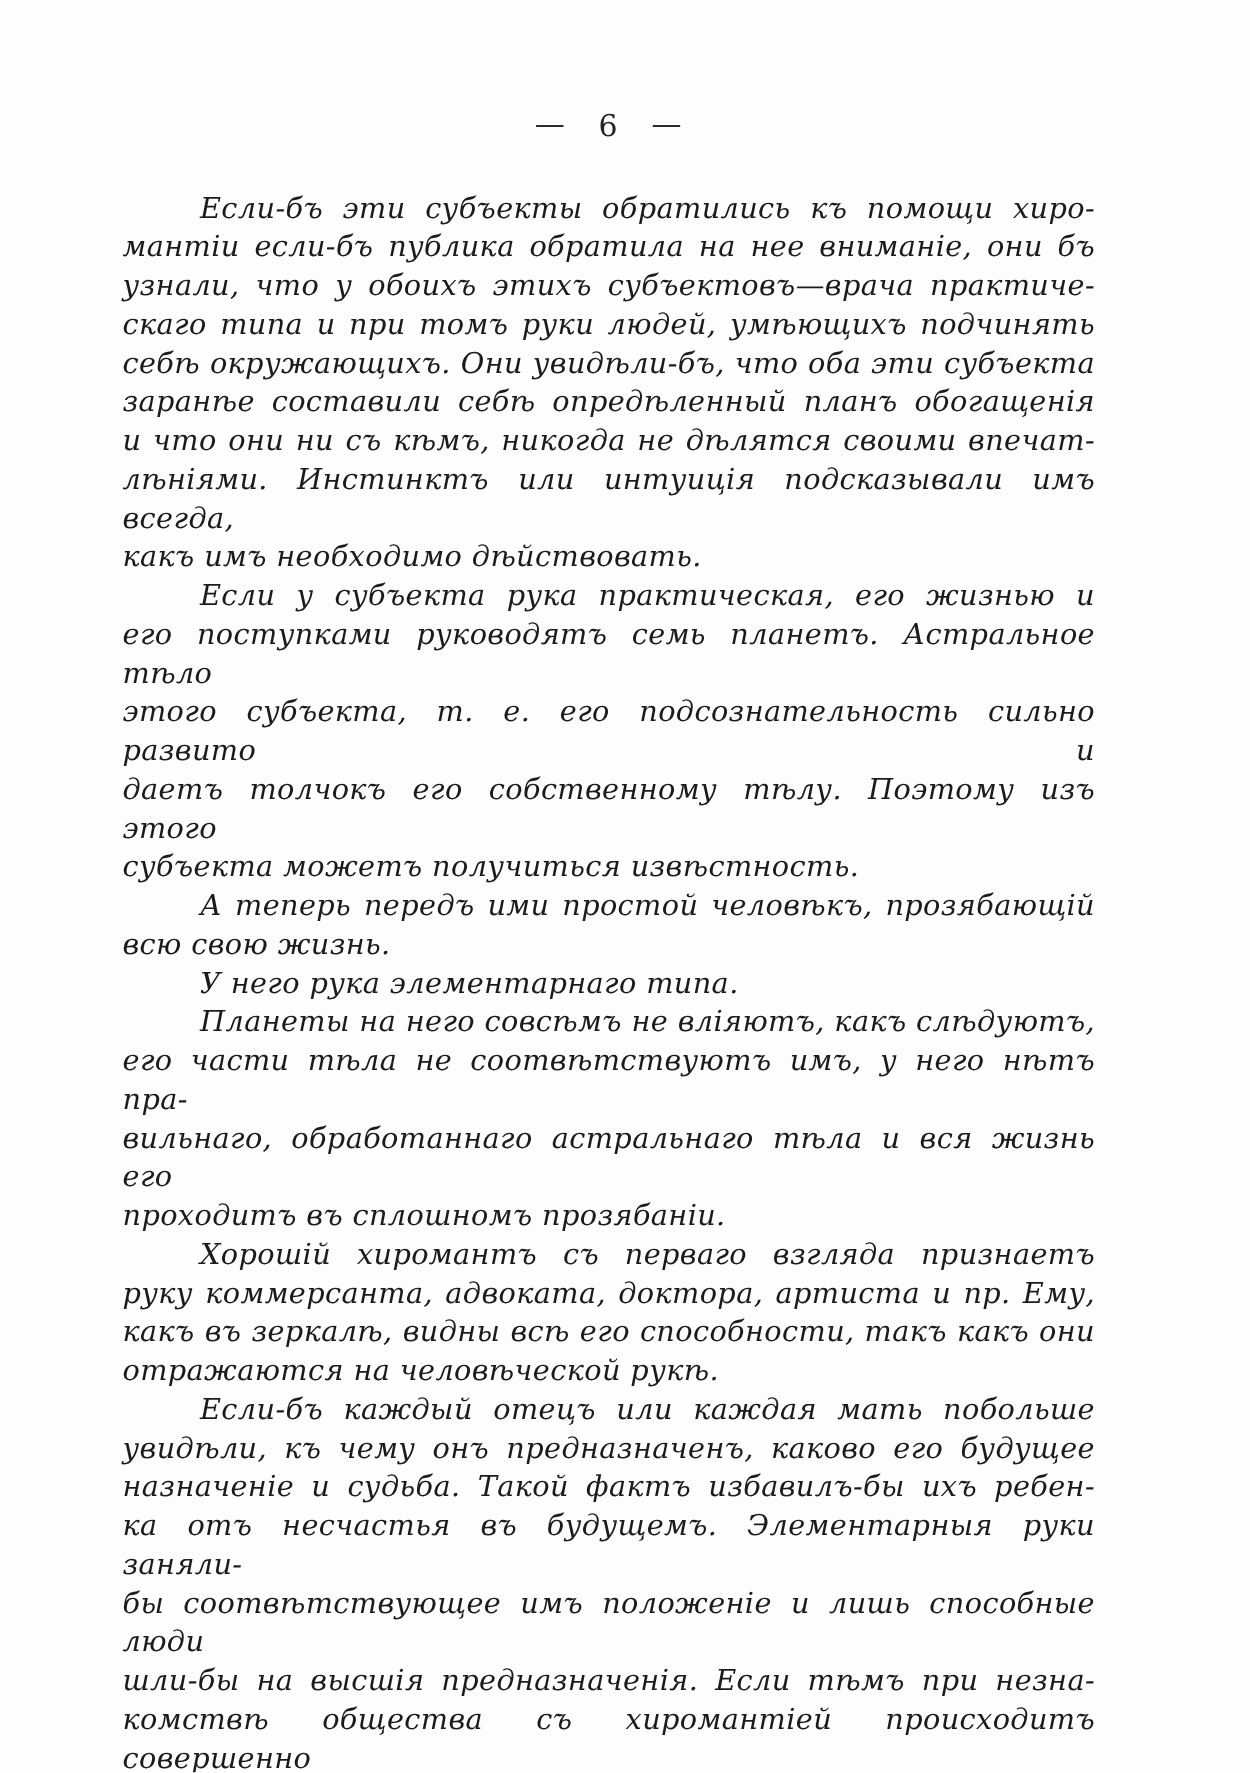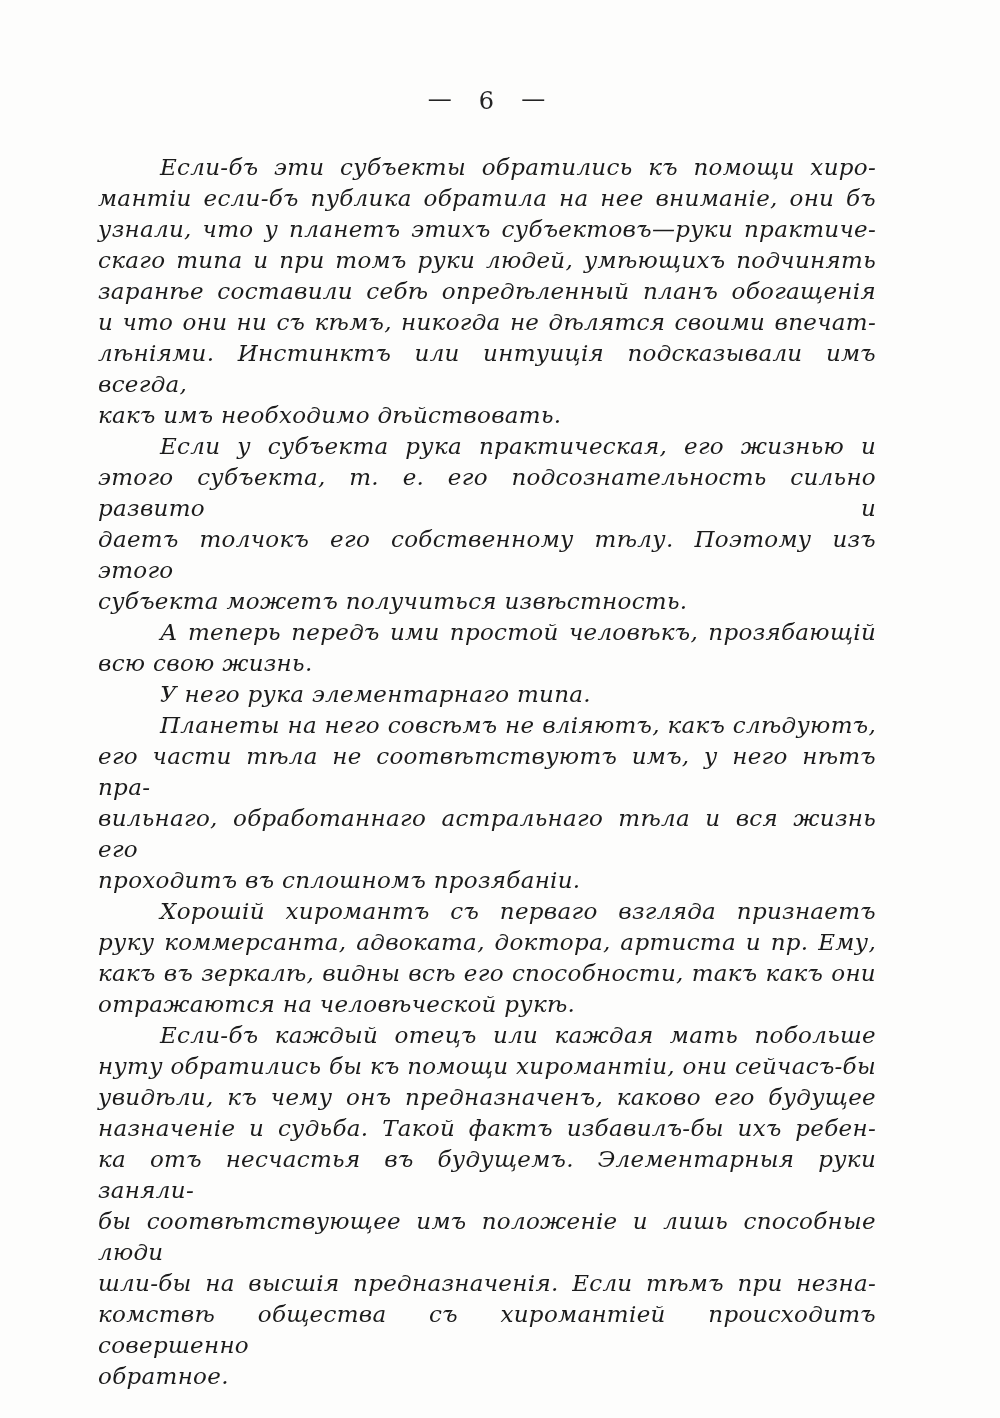--- a/index.html
+++ b/index.html
@@ -65,29 +65,31 @@
 <body>
 
 <div class="page">
   <div class="header">
     <span class="dash">—</span><span class="pagenum">6</span><span class="dash">—</span>
   </div>
   <div class="text-block">
       <div class="para">
         <div class="line para-start">Если-бъ эти субъекты обратились къ помощи хиро-</div>
         <div class="line">мантіи если-бъ публика обратила на нее вниманіе, они бъ</div>
-        <div class="line">узнали, что у планетъ этихъ субъектовъ—руки практиче-</div>
+        <div class="line">узнали, что у обоихъ этихъ субъектовъ—врача практиче-</div>
         <div class="line">скаго типа и при томъ руки людей, умѣющихъ подчинять</div>
+        <div class="line">себѣ окружающихъ. Они увидѣли-бъ, что оба эти субъекта</div>
         <div class="line">заранѣе составили себѣ опредѣленный планъ обогащенія</div>
         <div class="line">и что они ни съ кѣмъ, никогда не дѣлятся своими впечат-</div>
         <div class="line">лѣніями. Инстинктъ или интуиція подсказывали имъ всегда,</div>
         <div class="line para-end">какъ имъ необходимо дѣйствовать.</div>
       </div>
       <div class="para">
         <div class="line para-start">Если у субъекта рука практическая, его жизнью и</div>
+        <div class="line">его поступками руководятъ семь планетъ. Астральное тѣло</div>
         <div class="line">этого субъекта, т. е. его подсознательность сильно развито и</div>
         <div class="line">даетъ толчокъ его собственному тѣлу. Поэтому изъ этого</div>
         <div class="line para-end">субъекта можетъ получиться извѣстность.</div>
       </div>
       <div class="para">
         <div class="line para-start">А теперь передъ ими простой человѣкъ, прозябающій</div>
         <div class="line para-end">всю свою жизнь.</div>
       </div>
       <div class="para">
         <div class="line para-start para-end">У него рука элементарнаго типа.</div>
@@ -99,21 +101,20 @@
         <div class="line para-end">проходитъ въ сплошномъ прозябаніи.</div>
       </div>
       <div class="para">
         <div class="line para-start">Хорошій хиромантъ съ перваго взгляда признаетъ</div>
         <div class="line">руку коммерсанта, адвоката, доктора, артиста и пр. Ему,</div>
         <div class="line">какъ въ зеркалѣ, видны всѣ его способности, такъ какъ они</div>
         <div class="line para-end">отражаются на человѣческой рукѣ.</div>
       </div>
       <div class="para">
         <div class="line para-start">Если-бъ каждый отецъ или каждая мать побольше</div>
-        <div class="line">нуту обратились бы къ помощи хиромантіи, они сейчасъ-бы</div>
         <div class="line">увидѣли, къ чему онъ предназначенъ, каково его будущее</div>
         <div class="line">назначеніе и судьба. Такой фактъ избавилъ-бы ихъ ребен-</div>
         <div class="line">ка отъ несчастья въ будущемъ. Элементарныя руки заняли-</div>
         <div class="line">бы соотвѣтствующее имъ положеніе и лишь способные люди</div>
         <div class="line">шли-бы на высшія предназначенія. Если тѣмъ при незна-</div>
         <div class="line">комствѣ общества съ хиромантіей происходитъ совершенно</div>
         <div class="line para-end">обратное.</div>
       </div>
     </div>
 </div>

